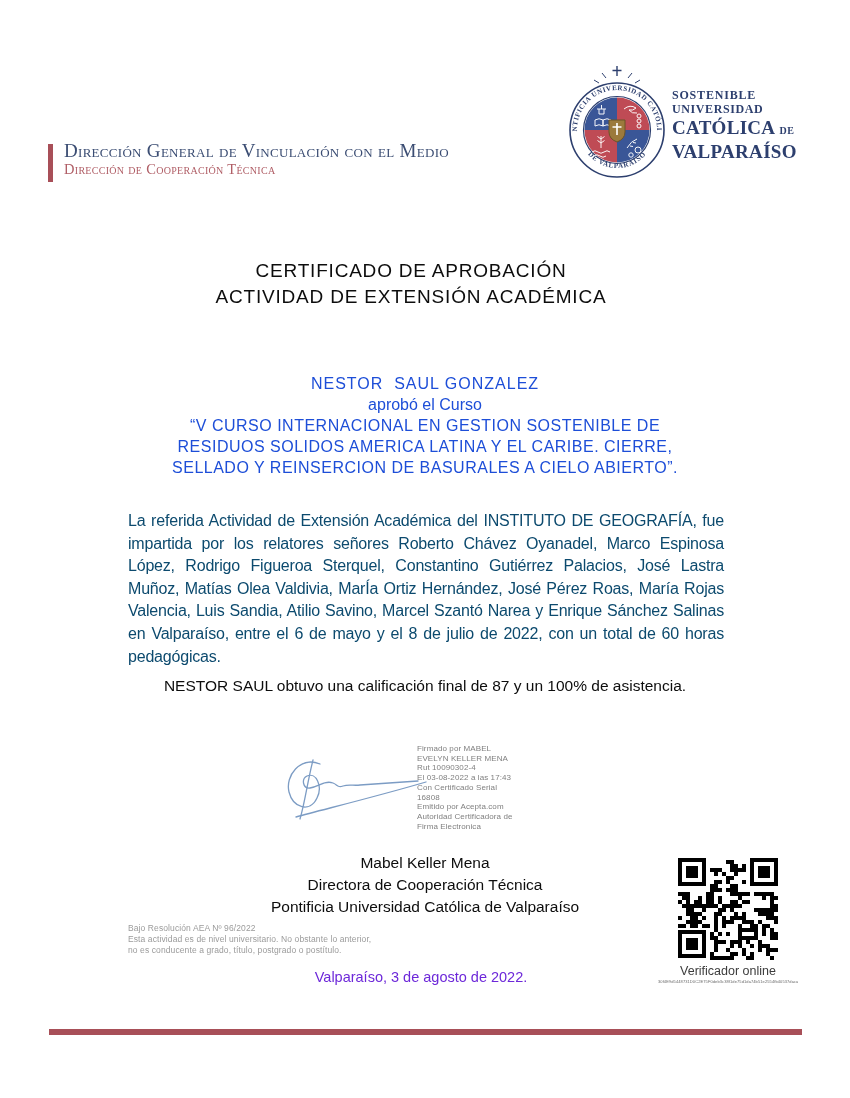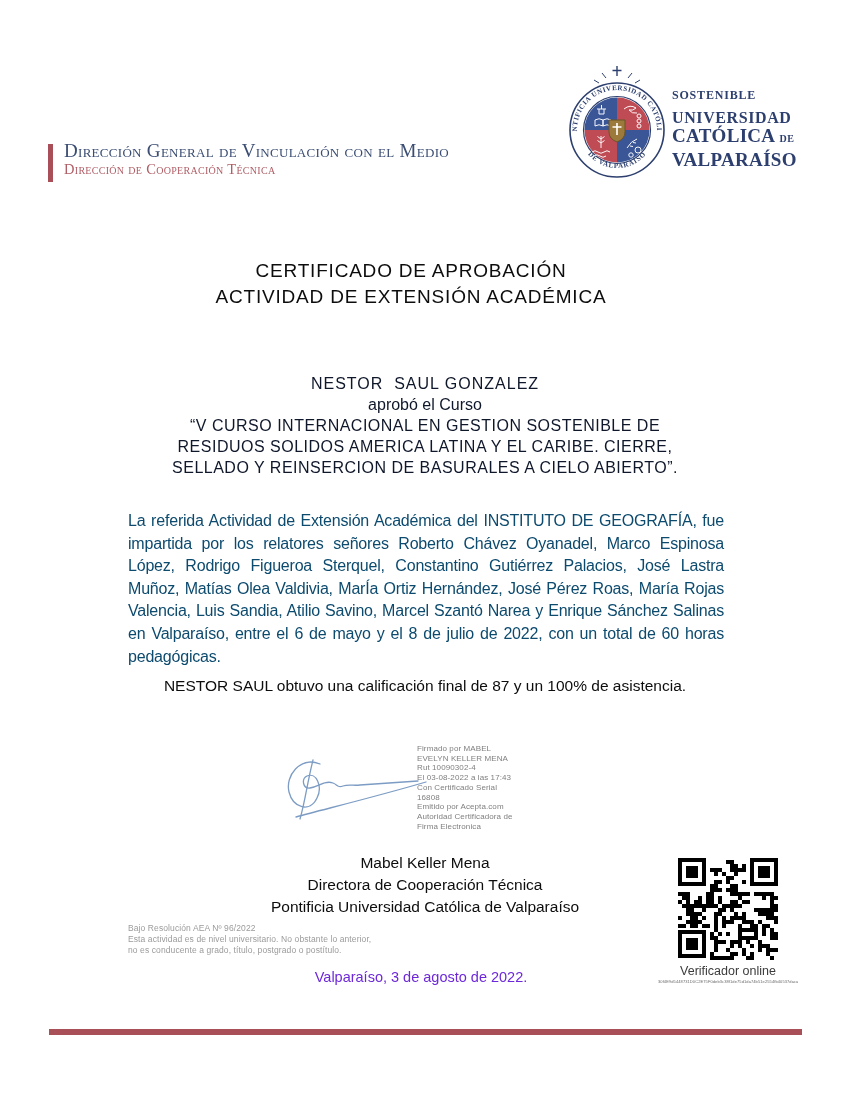--- a/index.html
+++ b/index.html
@@ -15,29 +15,29 @@
     font-family:"Liberation Serif",serif;font-variant:small-caps;
     font-size:19px;line-height:20px;color:#3b4d73;letter-spacing:.3px;
   }
   .dept-line2{
     font-family:"Liberation Serif",serif;font-variant:small-caps;
     font-size:14.5px;line-height:16px;color:#b05e66;letter-spacing:.3px;
   }
   .seal{position:absolute;left:564px;top:64px;}
   .wordmark{position:absolute;left:672px;top:88px;font-family:"Liberation Serif",serif;color:#2d3f6e;font-weight:bold;}
   .wm1{font-size:12px;letter-spacing:.8px;line-height:14px;}
-  .wm2{font-size:16px;letter-spacing:.6px;line-height:15px;margin-top:8px;}
+  .wm2{font-size:12px;letter-spacing:.6px;line-height:15px;}
   .wm3{font-size:19px;letter-spacing:.3px;line-height:21px;}
   .wm3 .wm-de{font-size:10px;letter-spacing:.5px;}
   .wm4{font-size:19px;letter-spacing:.3px;line-height:22px;}
   
   .title{position:absolute;left:0;top:258px;width:822px;text-align:center;
     font-size:19px;line-height:26px;letter-spacing:.8px;color:#0d0d0d;}
   .recipient{position:absolute;left:0;top:373px;width:850px;text-align:center;
-    font-size:16px;line-height:21px;color:#0f172a;}
+    font-size:16px;line-height:21px;color:#1d4ed8;}
   .recipient .r-name{letter-spacing:1px;white-space:pre-wrap;}
   .recipient .r-course{letter-spacing:.5px;}
   .paragraph{position:absolute;left:128px;top:510px;width:596px;
     font-size:16px;line-height:22.6px;letter-spacing:-.2px;text-align:justify;color:#0c4a6e;}
   .grade{position:absolute;left:0;top:677px;width:850px;text-align:center;
     font-size:15.5px;color:#0d0d0d;}
   
   .sig-ink{position:absolute;left:276px;top:750px;}
   .stamp{position:absolute;left:417px;top:744px;
     font-size:8px;line-height:9.7px;color:#7f7f7f;letter-spacing:.1px;}

